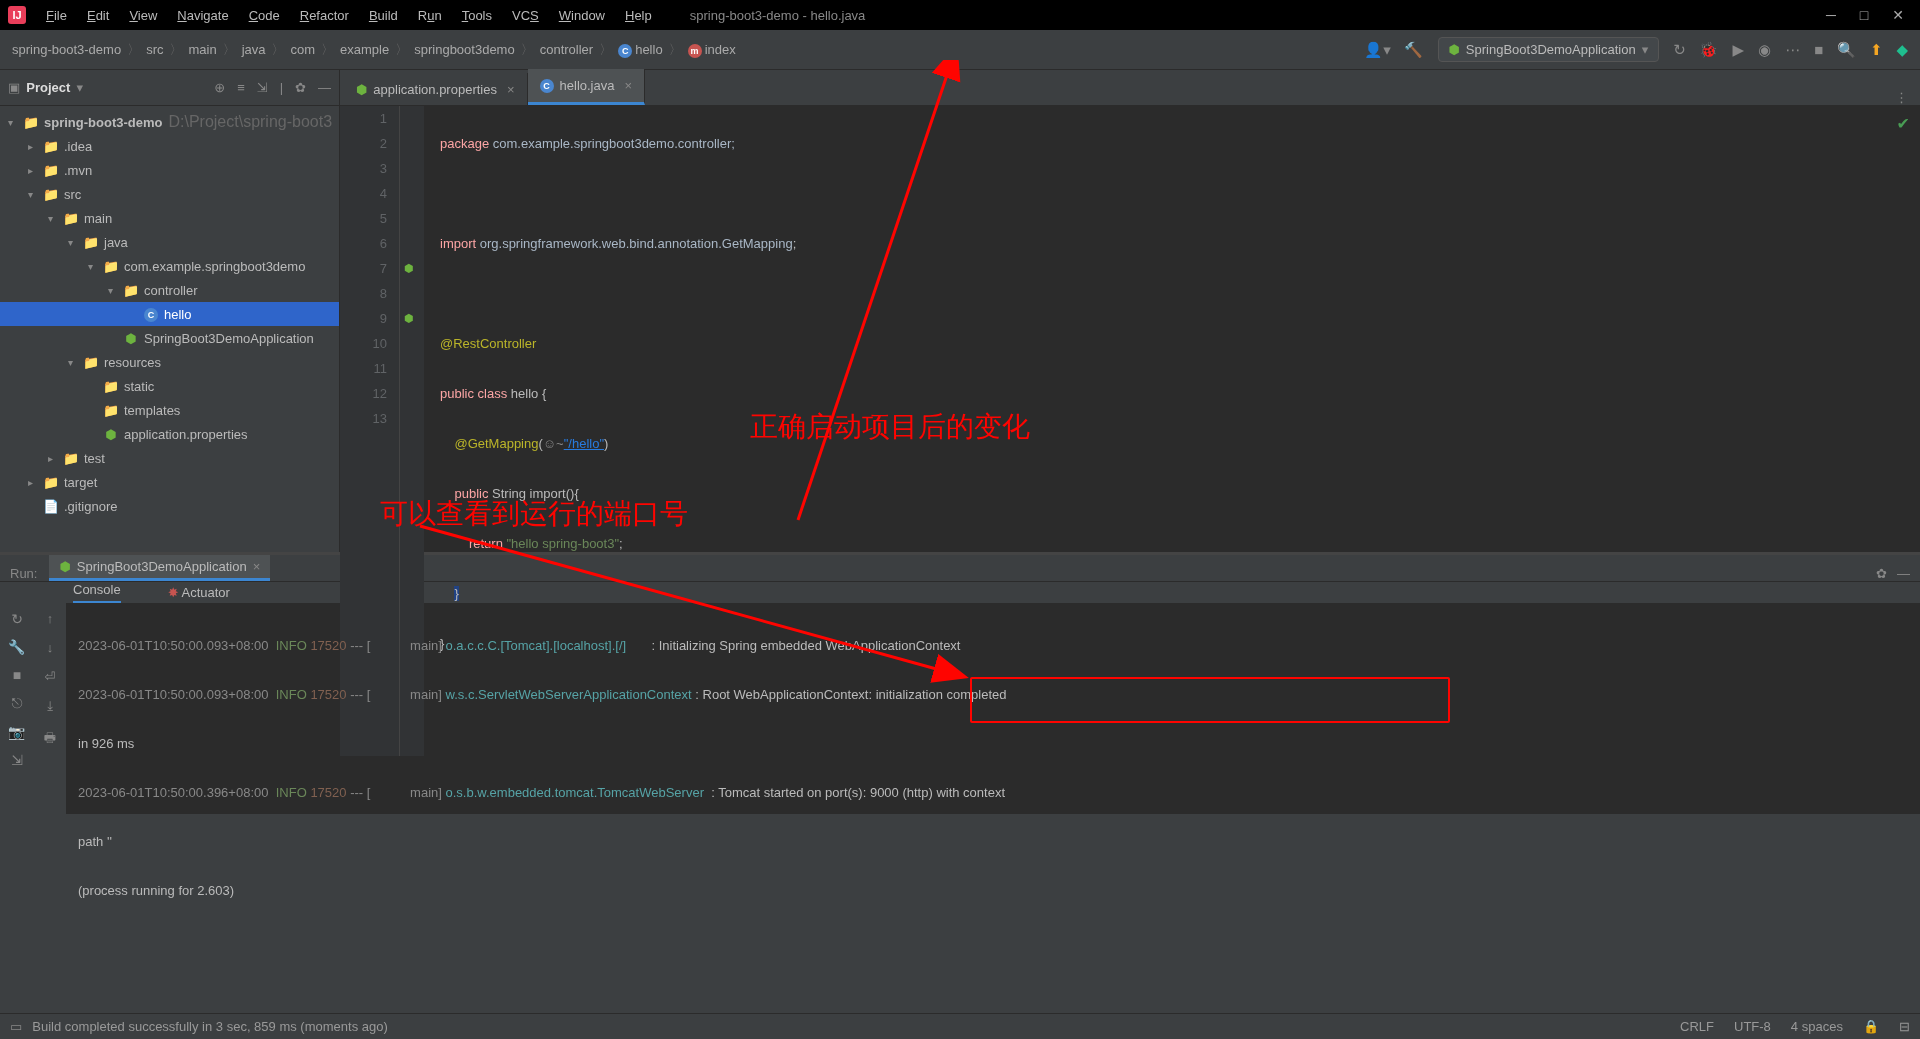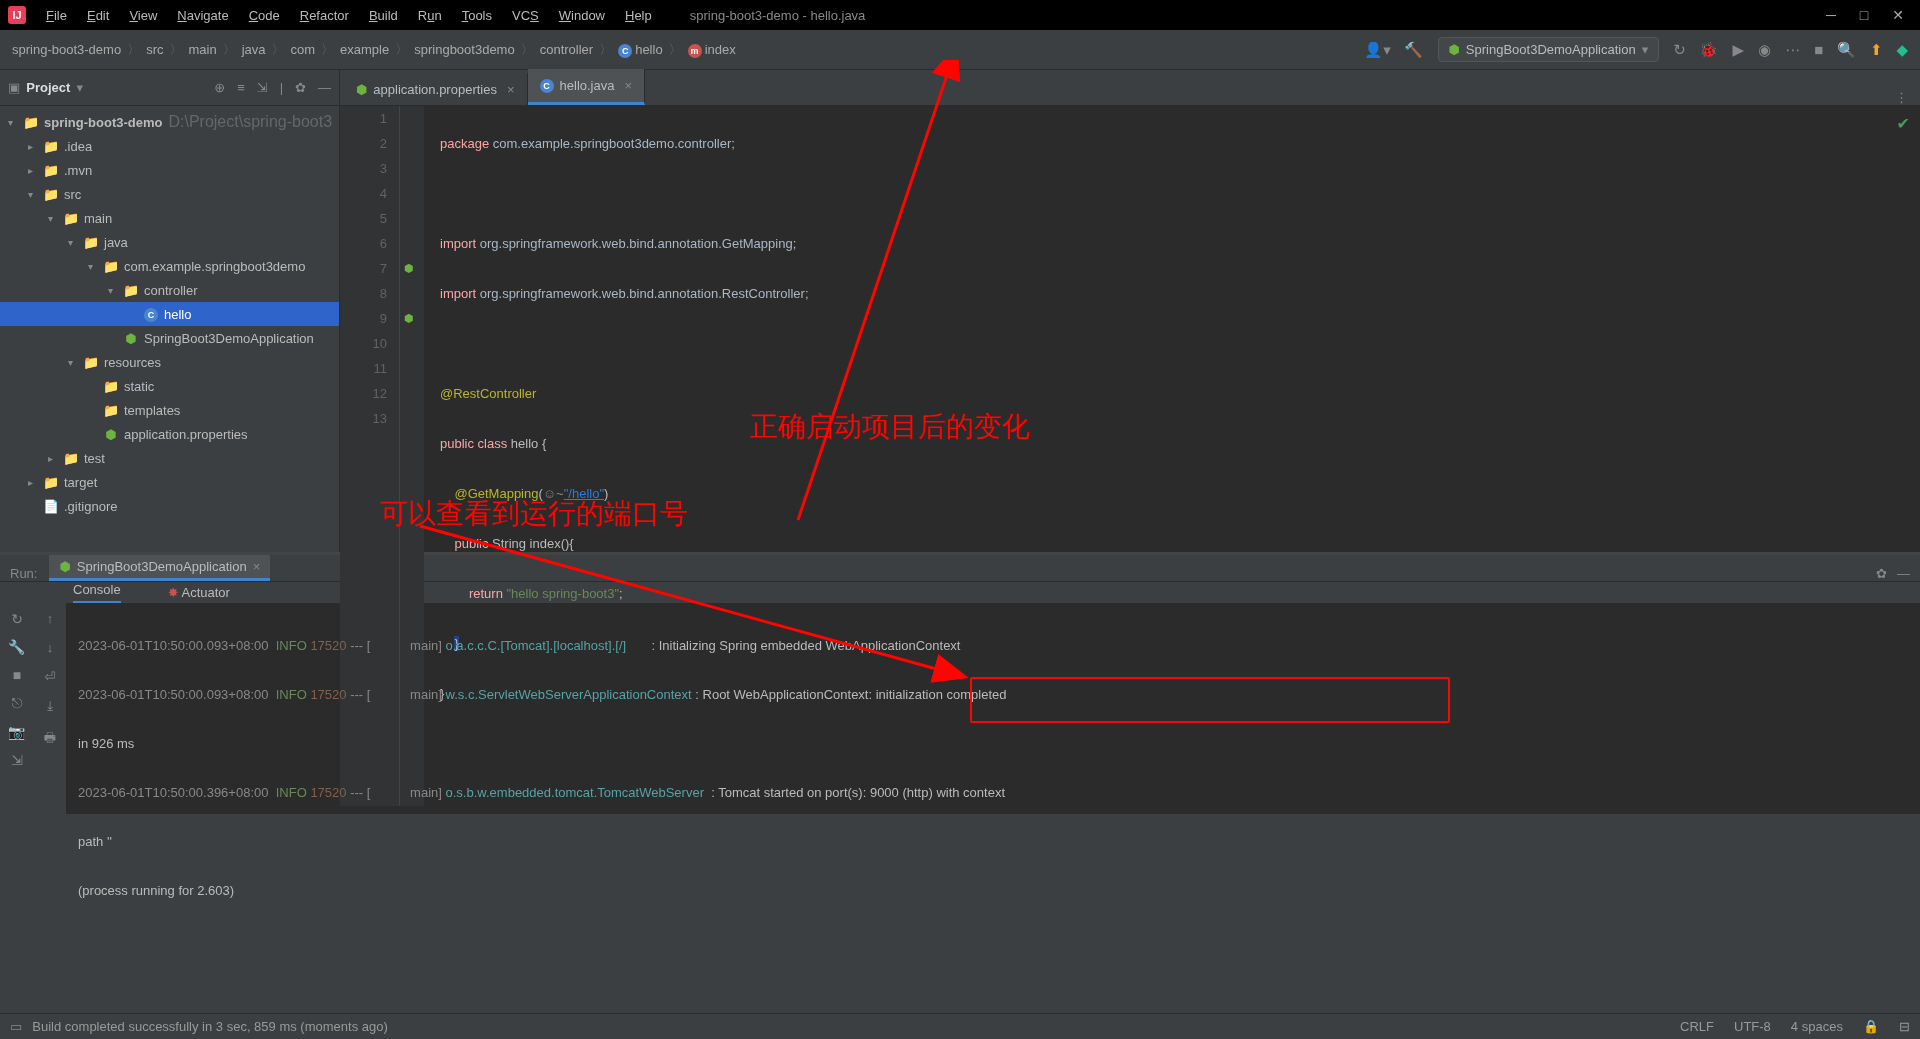--- a/index.html
+++ b/index.html
@@ -283,26 +283,25 @@
           <div>13</div>
       </div>
       <div class="gutter-ic">
         <span class="gic" style="top:150px">⬢</span>
         <span class="gic" style="top:200px">⬢</span>
       </div>
       <div class="code-lines">
 <div><span class="kw">package</span><span class="pkg"> com.example.springboot3demo.controller;</span></div>
 <div> </div>
 <div><span class="kw">import</span><span class="pkg"> org.springframework.web.bind.annotation.</span><span class="cls">GetMapping</span><span>;</span></div>
-<div><span class="kw">import</span><span class="pkg"> org.springframework.web.bind.annotation.</span><span class="cls">RestController</span><span>;</span></div>
 <div> </div>
 <div><span class="ann">@RestController</span></div>
 <div><span class="kw">public </span><span class="kw">class </span><span>hello {</span></div>
 <div>    <span class="ann">@GetMapping</span><span>(</span><span class="caret-ic">☺~</span><span class="url">"/hello"</span><span>)</span></div>
-<div>    <span class="kw">public </span><span>String </span><span>index(){</span></div>
+<div>    <span class="kw">public </span><span>String </span><span>import(){</span></div>
 <div>        <span class="kw">return </span><span class="str">"hello spring-boot3"</span><span>;</span></div>
 <div>    <span style="background:#214283">}</span></div>
 <div><span>}</span></div>
 <div> </div>
       </div>
     </div>
   </div>
 </div>
 
 <div class="run-panel">

